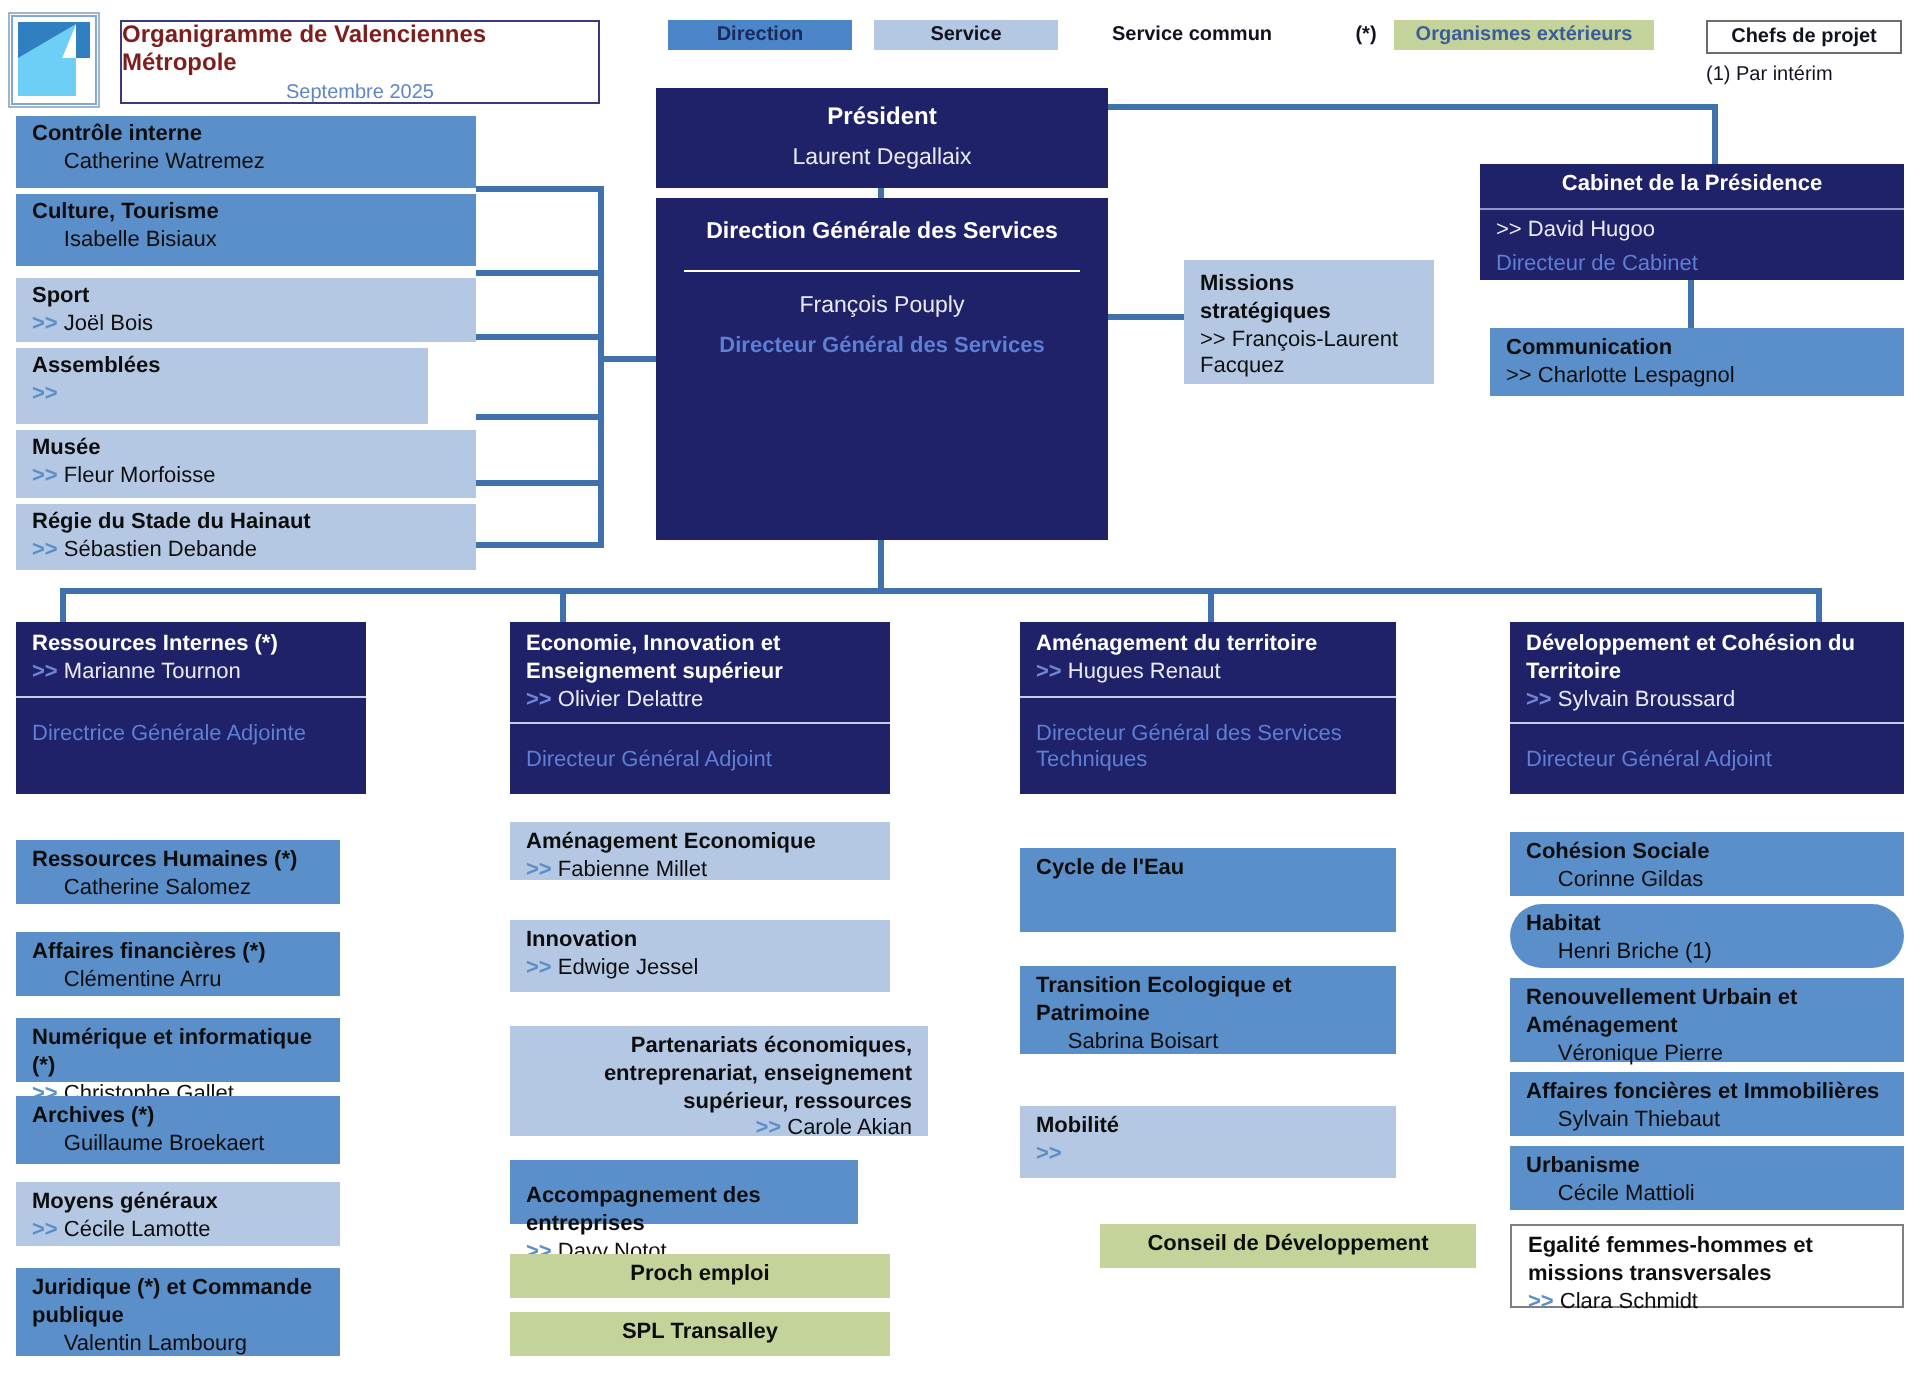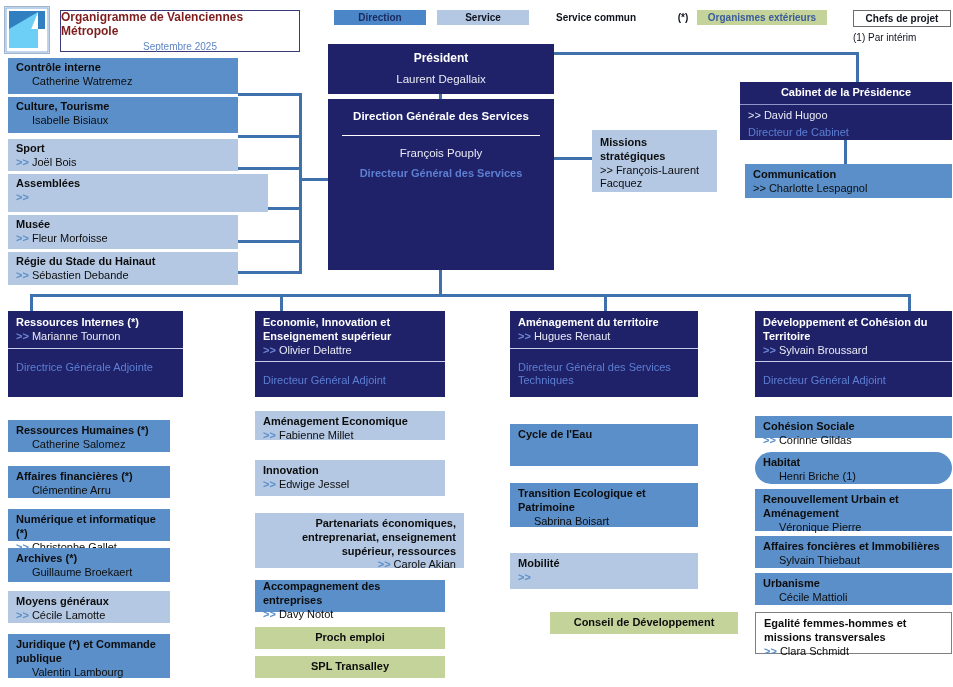--- a/index.html
+++ b/index.html
@@ -146,21 +146,21 @@
       <span class="nm"><span class="gt">&gt;&gt;</span> Catherine Watremez</span>
     </div>
     <div class="box b-med" style="left: 8px; top: 97px; width: 230px; height: 36px; padding: 3px 8px;">
       <span class="ttl">Culture, Tourisme</span>
       <span class="nm"><span class="gt">&gt;&gt;</span> Isabelle Bisiaux</span>
     </div>
     <div class="box b-light" style="left: 8px; top: 139px; width: 230px; height: 32px; padding: 3px 8px;">
       <span class="ttl">Sport</span>
       <span class="nm"><span class="gt">&gt;&gt;</span> Joël Bois</span>
     </div>
-    <div class="box b-light" style="left: 8px; top: 174px; width: 260px; height: 38px; padding: 3px 8px;">
+    <div class="box b-light" style="left: 8px; top: 174px; width: 206px; height: 38px; padding: 3px 8px;">
       <span class="ttl">Assemblées</span>
       <span class="nm"><span class="gt">&gt;&gt;</span> </span>
     </div>
     <div class="box b-light" style="left: 8px; top: 215px; width: 230px; height: 34px; padding: 3px 8px;">
       <span class="ttl">Musée</span>
       <span class="nm"><span class="gt">&gt;&gt;</span> Fleur Morfoisse</span>
     </div>
     <div class="box b-light" style="left: 8px; top: 252px; width: 230px; height: 33px; padding: 3px 8px;">
       <span class="ttl">Régie du Stade du Hainaut</span>
       <span class="nm"><span class="gt">&gt;&gt;</span> Sébastien Debande</span>
@@ -216,21 +216,21 @@
       <span class="nm"><span class="gt">&gt;&gt;</span> Fabienne Millet</span>
     </div>
     <div class="box b-light" style="left: 255px; top: 460px; width: 190px; height: 36px; padding: 4px 8px;">
       <span class="ttl">Innovation</span>
       <span class="nm"><span class="gt">&gt;&gt;</span> Edwige Jessel</span>
     </div>
     <div class="box b-light" style="left: 255px; top: 513px; width: 209px; height: 55px; padding: 4px 8px; text-align: right;">
       <span class="ttl">Partenariats économiques, entreprenariat, enseignement supérieur, ressources</span>
       <span class="nm"><span class="gt">&gt;&gt;</span> Carole Akian</span>
     </div>
-    <div class="box b-med" style="left: 255px; top: 580px; width: 190px; height: 32px; padding: 0 8px;">
+    <div class="box b-med" style="left: 255px; top: 580px; width: 174px; height: 32px; padding: 12px 8px;">
       <span class="ttl">Accompagnement des entreprises</span>
       <span class="nm"><span class="gt">&gt;&gt;</span> Davy Notot</span>
     </div>
     <div class="box b-green" style="left: 255px; top: 627px; width: 190px; height: 22px; padding: 4px 8px; text-align: center; display: flex; align-items: center; justify-content: center;">
       <span class="ttl">Proch emploi</span>
     </div>
     <div class="box b-green" style="left: 255px; top: 656px; width: 190px; height: 22px; padding: 4px 8px; text-align: center; display: flex; align-items: center; justify-content: center;">
       <span class="ttl">SPL Transalley</span>
     </div>
     <div class="box b-dark dark" style="left: 510px; top: 311px; width: 188px; height: 86px; padding: 0px;">
@@ -261,21 +261,21 @@
     <div class="box b-dark dark" style="left: 755px; top: 311px; width: 197px; height: 86px; padding: 0px;">
       <div style="padding:5px 8px 4px 8px;">
         <span class="ttl">Développement et Cohésion du Territoire</span>
         <span class="nm"><span class="gt">&gt;&gt;</span> Sylvain Broussard</span>
       </div>
       <div style="height:1px;background:#c8ccea;margin:0 0 0 0;"></div>
       <div style="padding:12px 8px 0 8px;">
         <span class="role">Directeur Général Adjoint</span>
       </div>
     </div>
-    <div class="box b-med" style="left: 755px; top: 416px; width: 197px; height: 22px; padding: 4px 8px;">
+    <div class="box b-med" style="left: 755px; top: 416px; width: 197px; height: 32px; padding: 4px 8px;">
       <span class="ttl">Cohésion Sociale</span>
       <span class="nm"><span class="gt">&gt;&gt;</span> Corinne Gildas</span>
     </div>
     <div class="box b-med" style="left: 755px; top: 452px; width: 197px; height: 32px; padding: 4px 8px; border-radius: 16px;">
       <span class="ttl">Habitat</span>
       <span class="nm"><span class="gt">&gt;&gt;</span> Henri Briche (1)</span>
     </div>
     <div class="box b-med" style="left: 755px; top: 489px; width: 197px; height: 42px; padding: 4px 8px;">
       <span class="ttl">Renouvellement Urbain et Aménagement</span>
       <span class="nm"><span class="gt">&gt;&gt;</span> Véronique Pierre</span>

